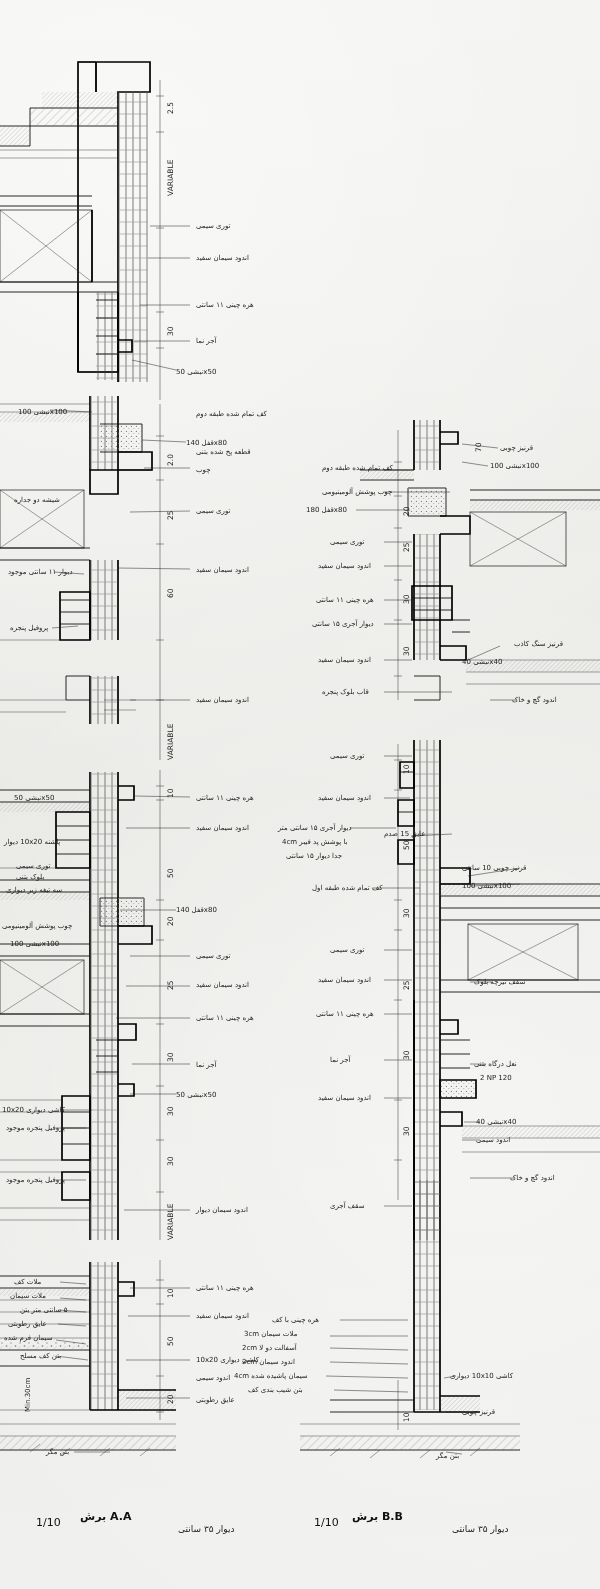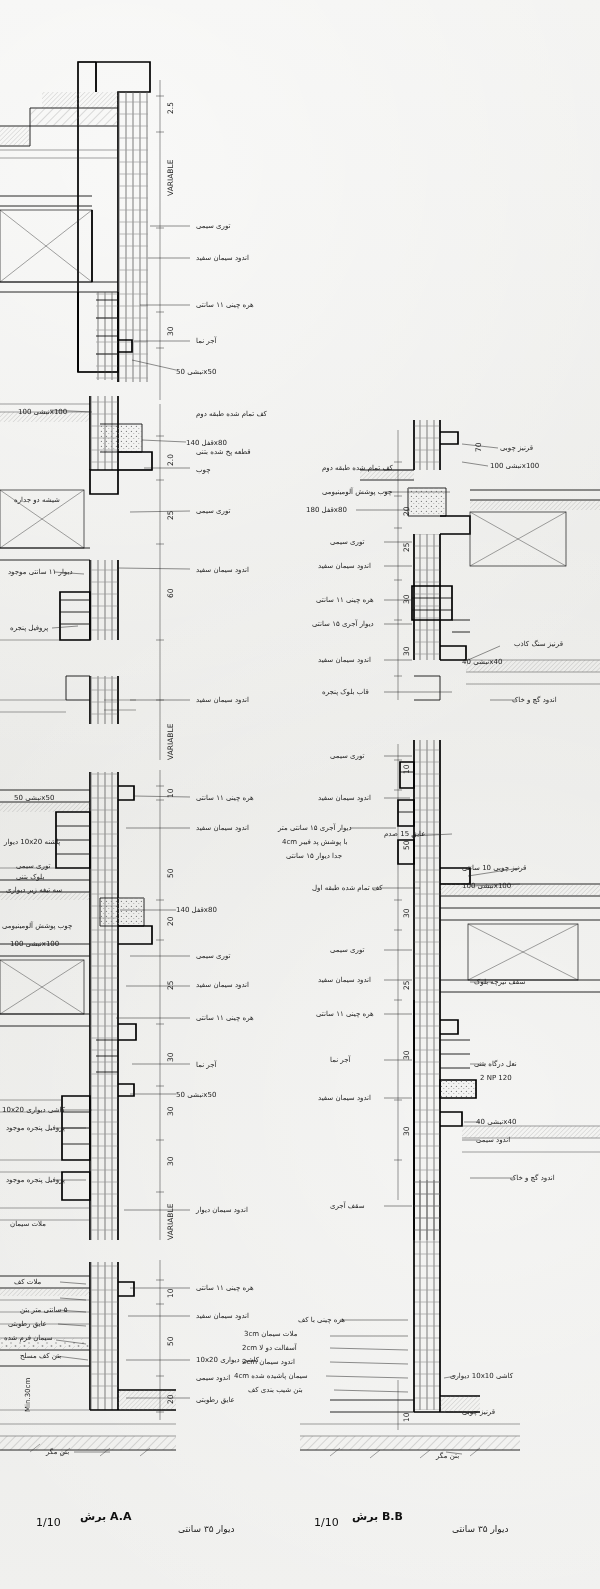--- a/index.html
+++ b/index.html
@@ -318,21 +318,21 @@
     <div class="dim vert" style="left:166px;top:926px;transform:rotate(-90deg)">20</div>
     <div class="dim vert" style="left:166px;top:990px;transform:rotate(-90deg)">25</div>
     <div class="dim vert" style="left:166px;top:1062px;transform:rotate(-90deg)">30</div>
     <div class="dim vert" style="left:166px;top:1116px;transform:rotate(-90deg)">30</div>
     <div class="dim vert" style="left:166px;top:1166px;transform:rotate(-90deg)">30</div>
     <div class="dim vert" style="left:166px;top:1240px;transform:rotate(-90deg)">VARIABLE</div>
   </div>
 
   <div>
     <div class="lbl" style="left:14px;top:1278px">ملات کف</div>
-    <div class="lbl" style="left:10px;top:1220px">ملات سیمان</div>
+    <div class="lbl" style="left:10px;top:1292px">ملات سیمان</div>
     <div class="lbl" style="left:20px;top:1306px">۵ سانتی متر بتن</div>
     <div class="lbl" style="left:8px;top:1320px">عایق رطوبتی</div>
     <div class="lbl" style="left:4px;top:1334px">سیمان فرم شده</div>
     <div class="lbl" style="left:20px;top:1352px">بتن کف مسلح</div>
     <div class="lbl" style="left:196px;top:1284px">هره چینی ۱۱ سانتی</div>
     <div class="lbl" style="left:196px;top:1312px">اندود سیمان سفید</div>
     <div class="lbl" style="left:196px;top:1356px">کاشی دیواری 10x20</div>
     <div class="lbl" style="left:196px;top:1374px">اندود سیمی</div>
     <div class="lbl" style="left:196px;top:1396px">عایق رطوبتی</div>
     <div class="lbl ltr vert" style="left:24px;top:1412px;transform:rotate(-90deg);transform-origin:left top;">Min.30cm</div>
@@ -388,21 +388,21 @@
     <div class="lbl" style="left:330px;top:1202px">سقف آجری</div>
     <div class="dim vert" style="left:402px;top:774px;transform:rotate(-90deg)">10</div>
     <div class="dim vert" style="left:402px;top:850px;transform:rotate(-90deg)">50</div>
     <div class="dim vert" style="left:402px;top:918px;transform:rotate(-90deg)">30</div>
     <div class="dim vert" style="left:402px;top:990px;transform:rotate(-90deg)">25</div>
     <div class="dim vert" style="left:402px;top:1060px;transform:rotate(-90deg)">30</div>
     <div class="dim vert" style="left:402px;top:1136px;transform:rotate(-90deg)">30</div>
   </div>
 
   <div>
-    <div class="lbl" style="left:298px;top:1316px">هره چینی با کف</div>
+    <div class="lbl" style="left:272px;top:1316px">هره چینی با کف</div>
     <div class="lbl" style="left:244px;top:1330px">ملات سیمان 3cm</div>
     <div class="lbl" style="left:242px;top:1344px">آسفالت دو لا 2cm</div>
     <div class="lbl" style="left:242px;top:1358px">اندود سیمان 2cm</div>
     <div class="lbl" style="left:234px;top:1372px">سیمان پاشیده شده 4cm</div>
     <div class="lbl" style="left:248px;top:1386px">بتن شیب بندی کف</div>
     <div class="lbl" style="left:450px;top:1372px">کاشی 10x10 دیواری</div>
     <div class="lbl" style="left:462px;top:1408px">قرنیز چوبی</div>
     <div class="lbl" style="left:436px;top:1452px">بتن مگر</div>
     <div class="dim vert" style="left:402px;top:1422px;transform:rotate(-90deg)">10</div>
   </div>

